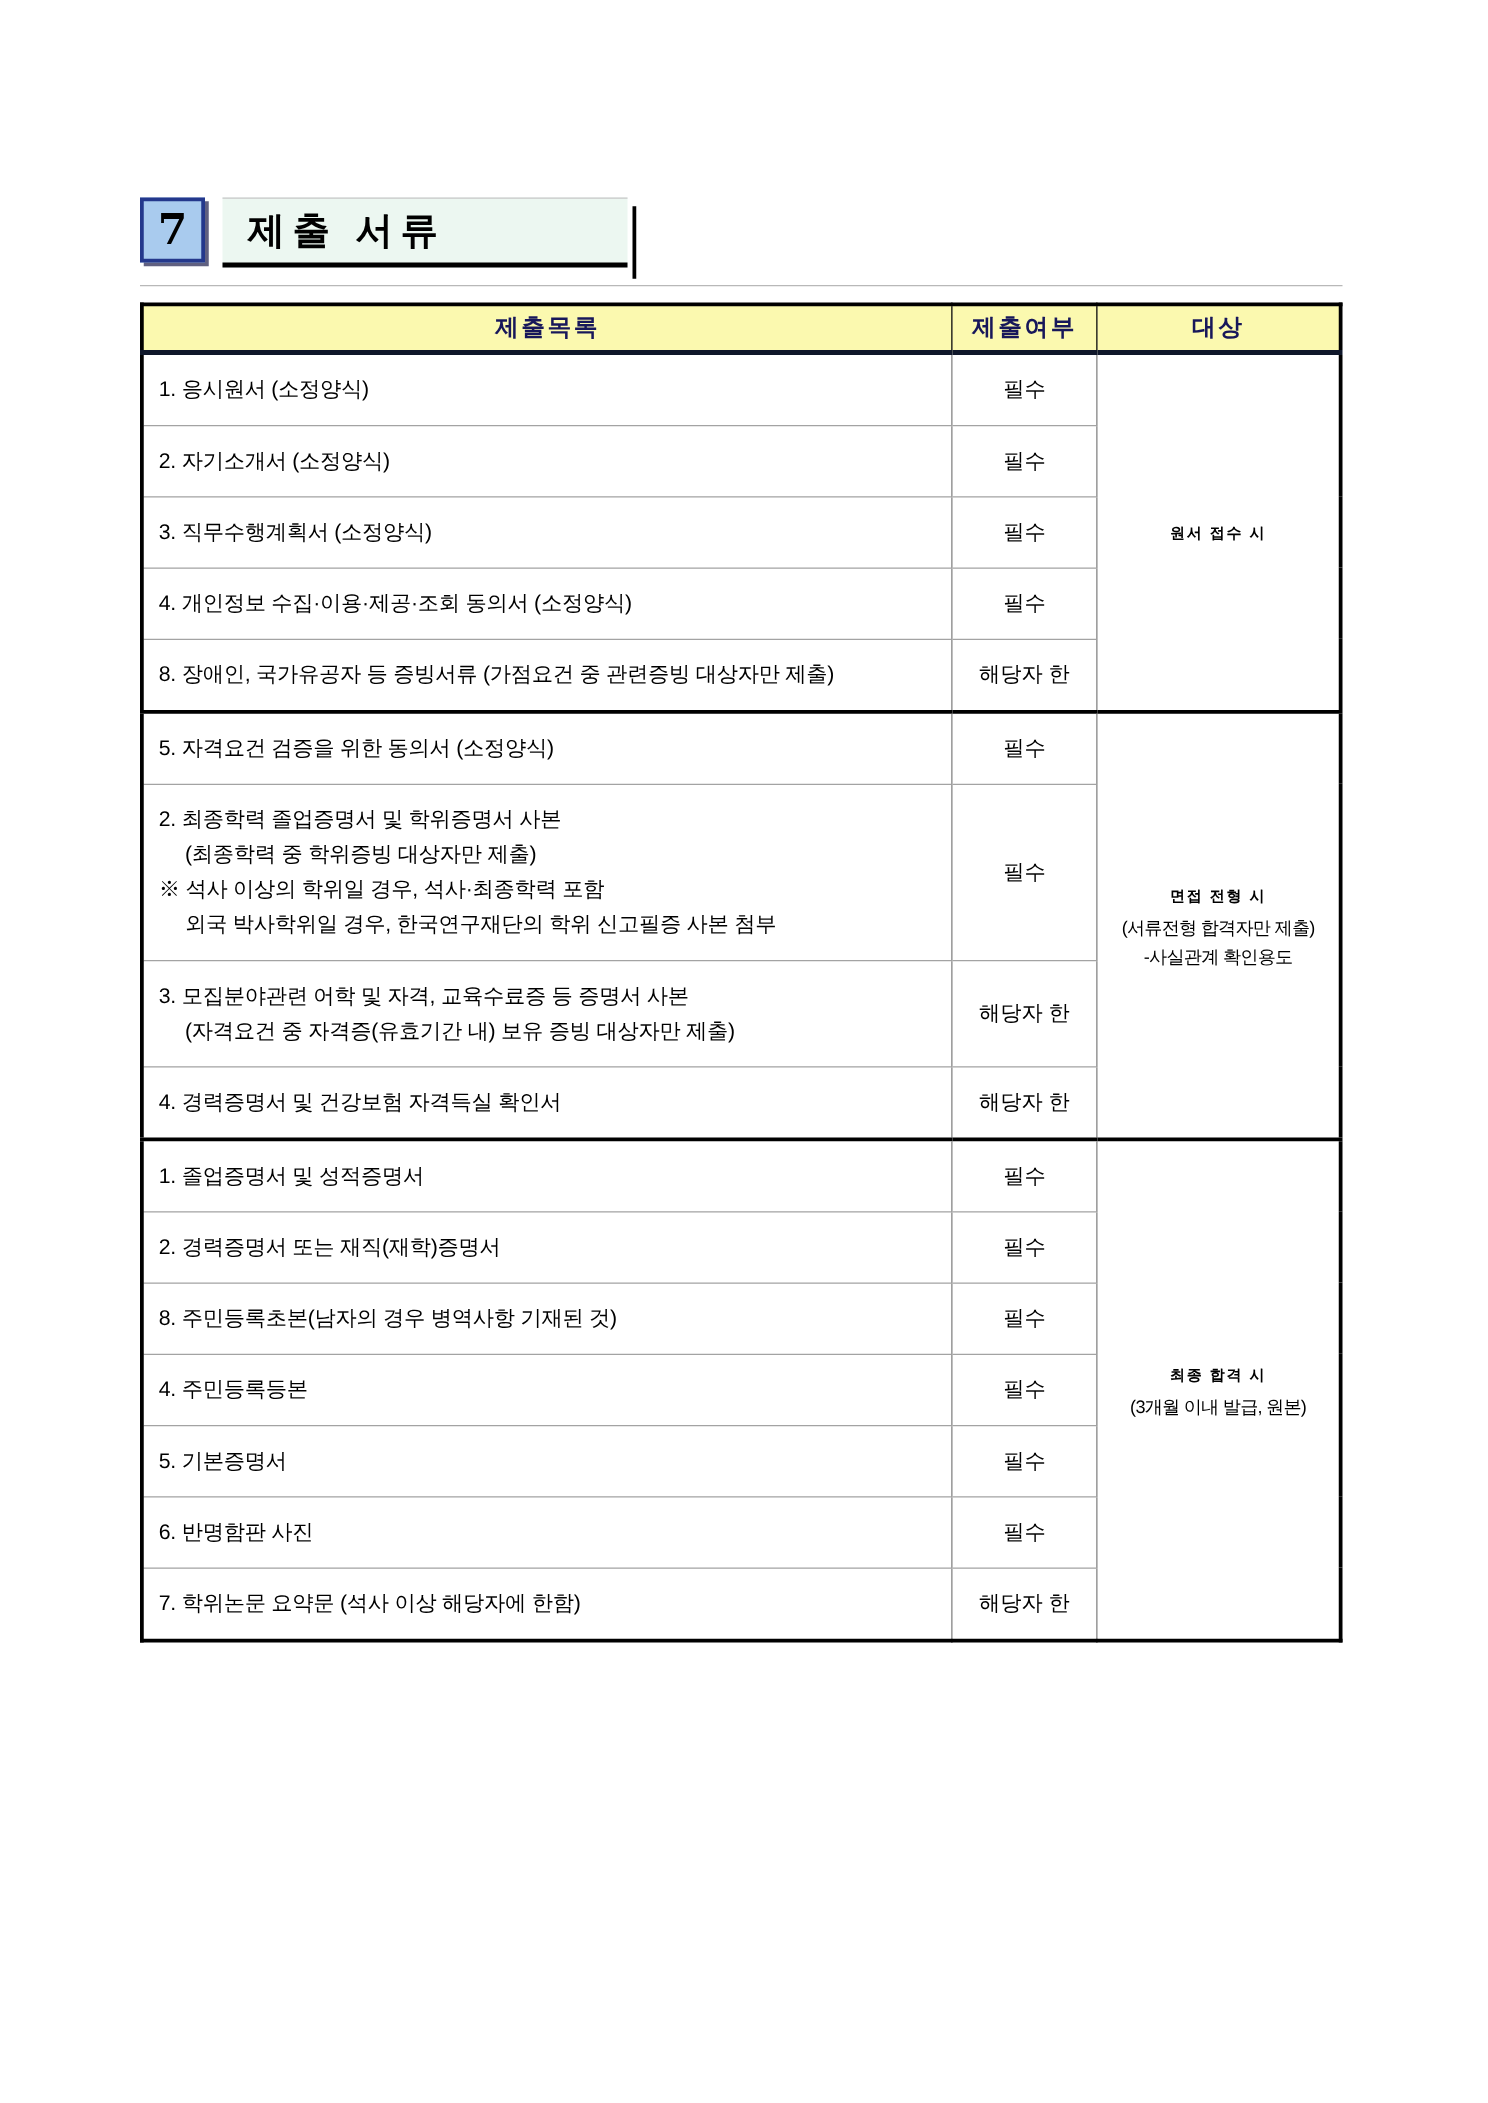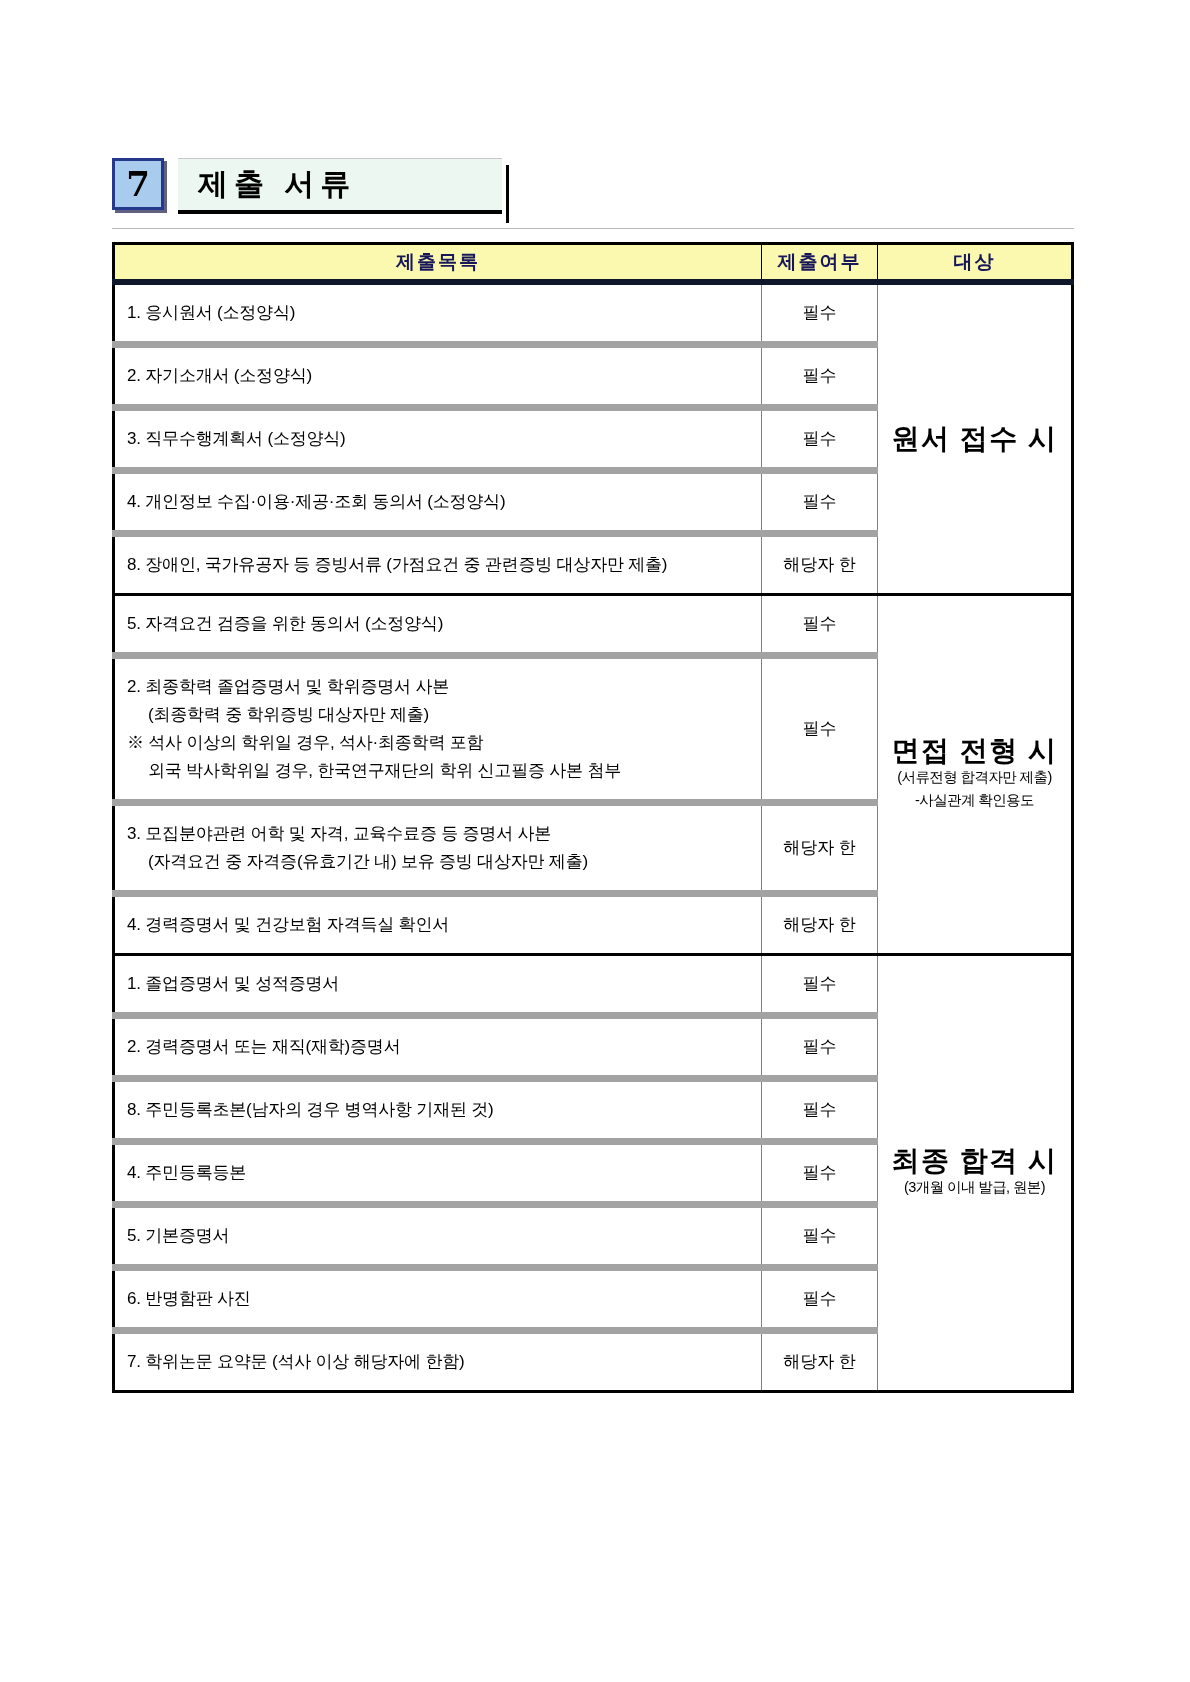--- a/index.html
+++ b/index.html
@@ -50,38 +50,38 @@
     border-collapse: collapse;
     table-layout: fixed;
     border: 3px solid #000;
   }
   thead th {
     height: 38px;
     background: #FBF9AF;
     color: #17175A;
     font-size: 19px; font-weight: bold;
     letter-spacing: 2px;
-    border-bottom: 6px solid #0f172a;
+    border-bottom: 4px solid #0f172a;
     border-right: 1px solid #000;
     text-align: center; vertical-align: middle;
   }
   thead th:last-child { border-right: none; }
 
   tbody td { vertical-align: middle; }
   td.item-cell   { border-right: 1px solid #808080; padding: 14px 6px 14px 12px; }
   td.status-cell { border-right: 1px solid #808080; text-align: center; font-size: 17px; }
   td.target-cell { border-right: none; text-align: center; padding: 4px; }
 
   tr.group-start td { border-top: 3px solid #000; }
-  tr.row-sep td     { border-top: 7px solid #a3a3a3; }
+  tr.row-sep td     { border-top: 1px solid #a3a3a3; }
 
   .line { font-size: 17px; line-height: 28px; letter-spacing: -0.2px; }
   .line.indent { padding-left: 21px; }
 
-  .target-title { font-size: 28px; font-weight: bold; letter-spacing: 1.5px; line-height: 30px; }
+  .target-title { font-size: 12px; font-weight: bold; letter-spacing: 1.5px; line-height: 30px; }
   .target-note  { font-size: 14.5px; line-height: 23px; letter-spacing: -0.6px; white-space: nowrap; }
 </style>
 </head>
 <body>
 
 <div class="heading">
   <div class="badge">
     <span>7</span>
   </div>
   <div class="title-bar">

